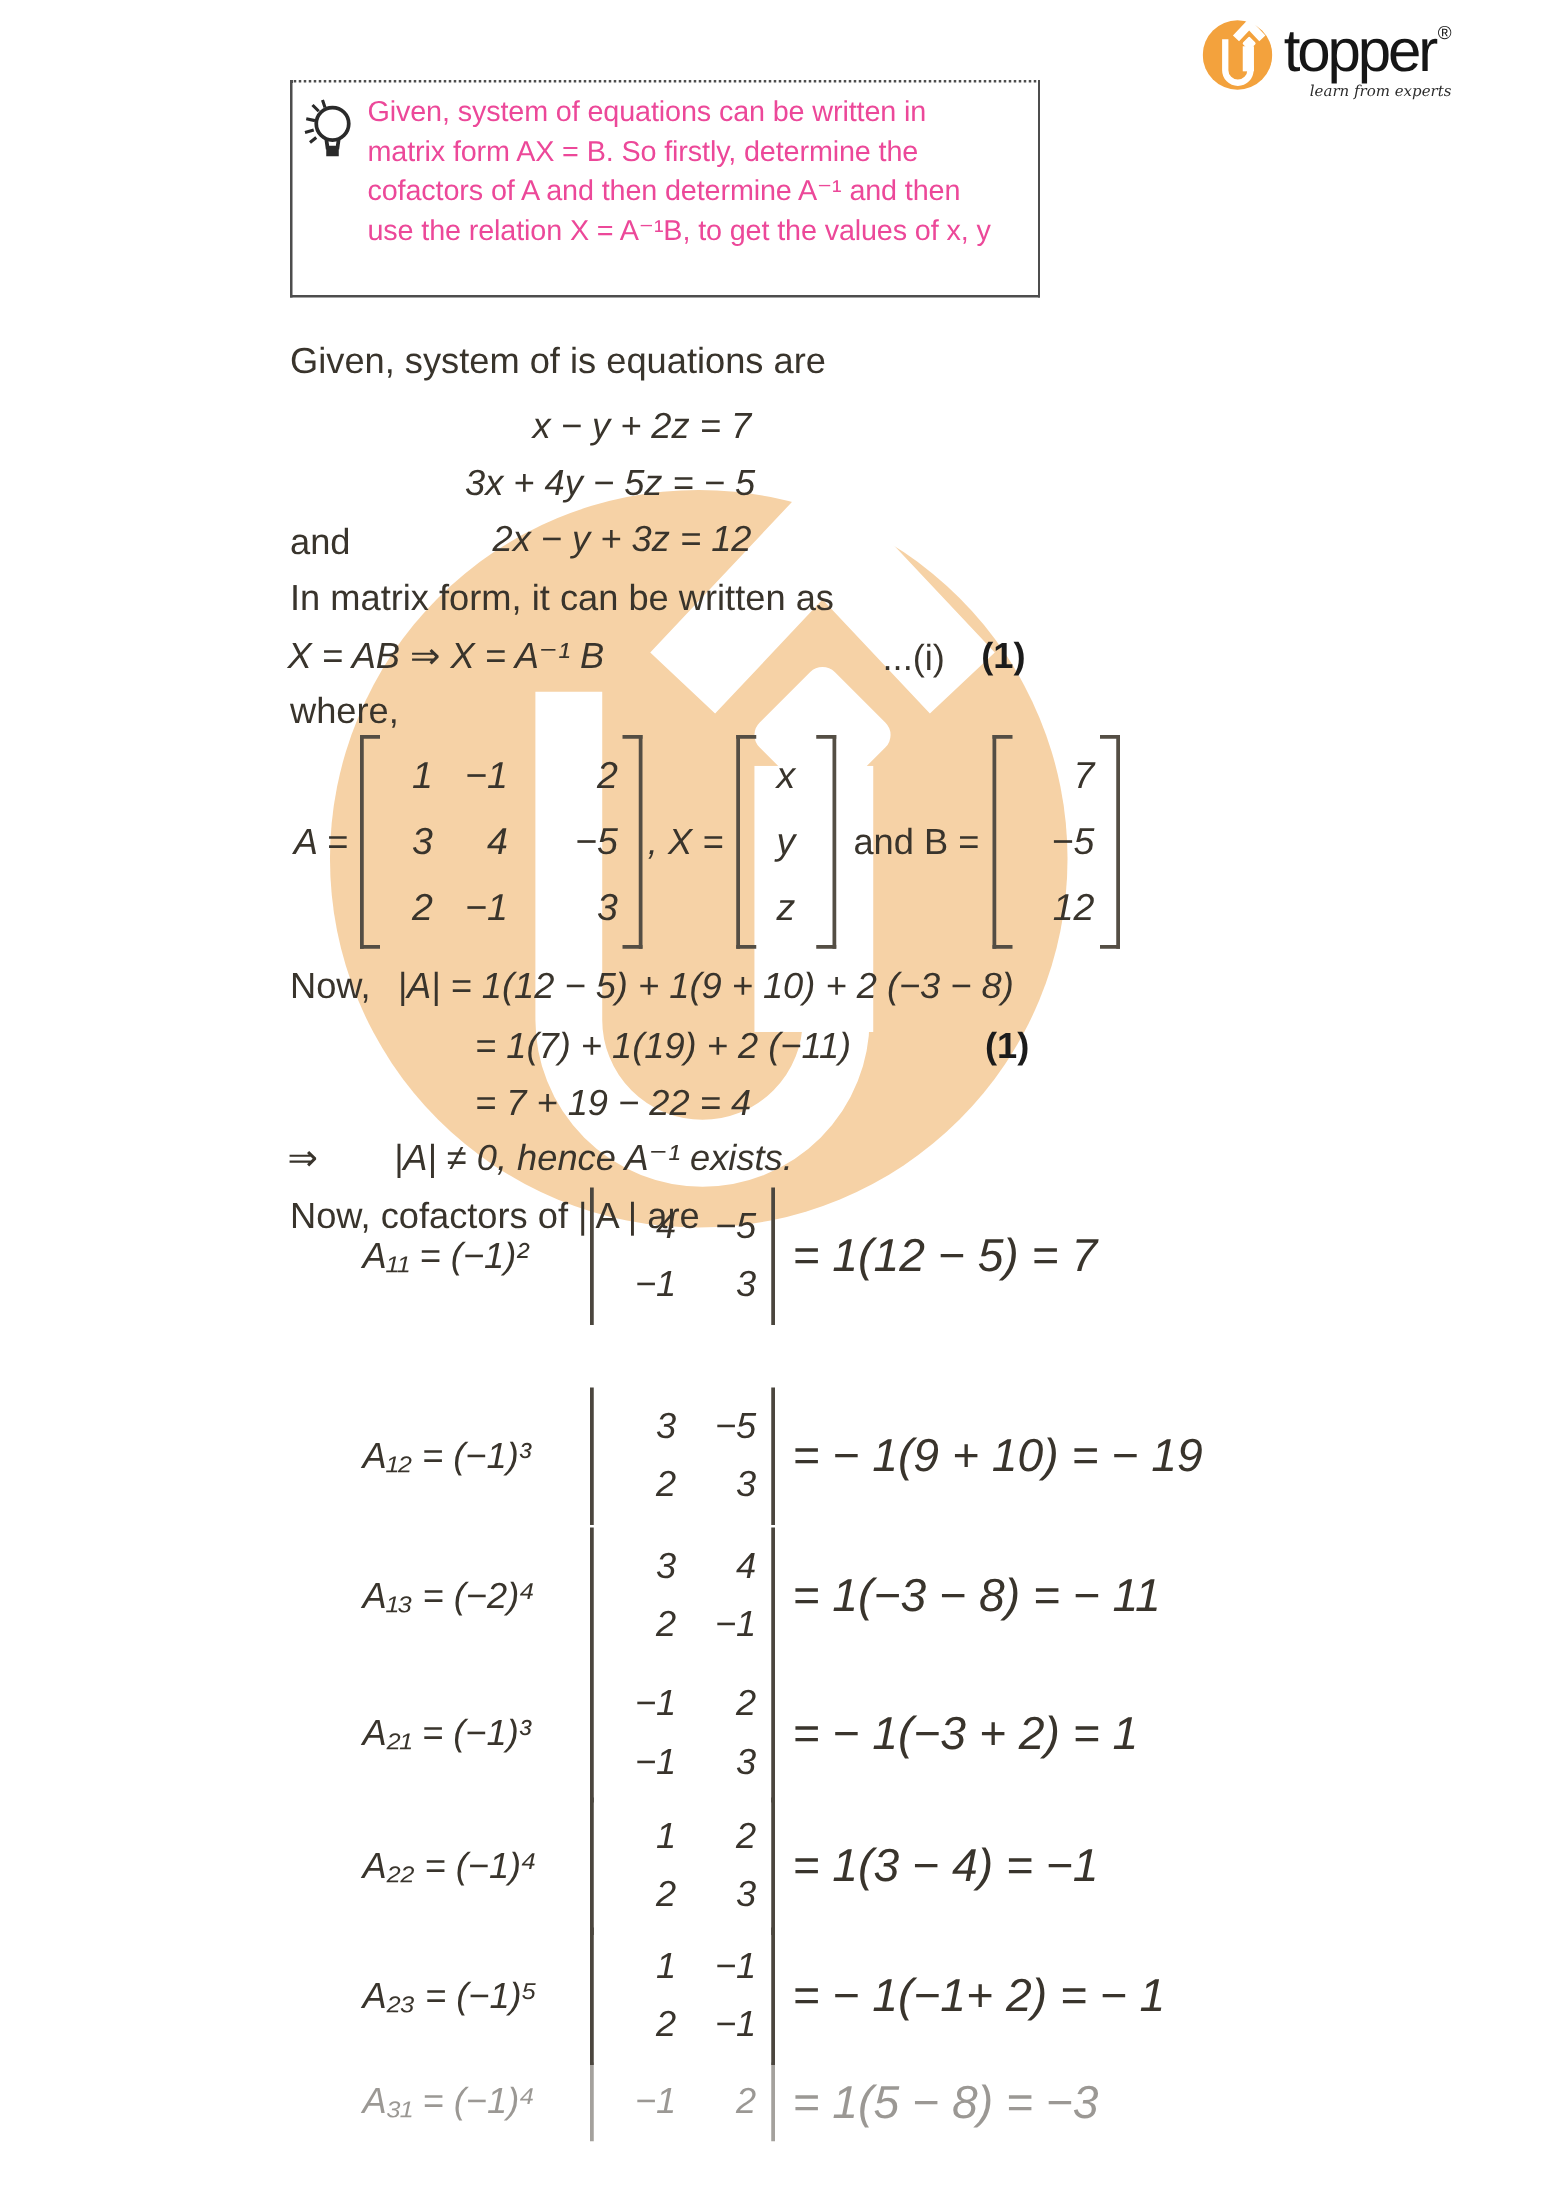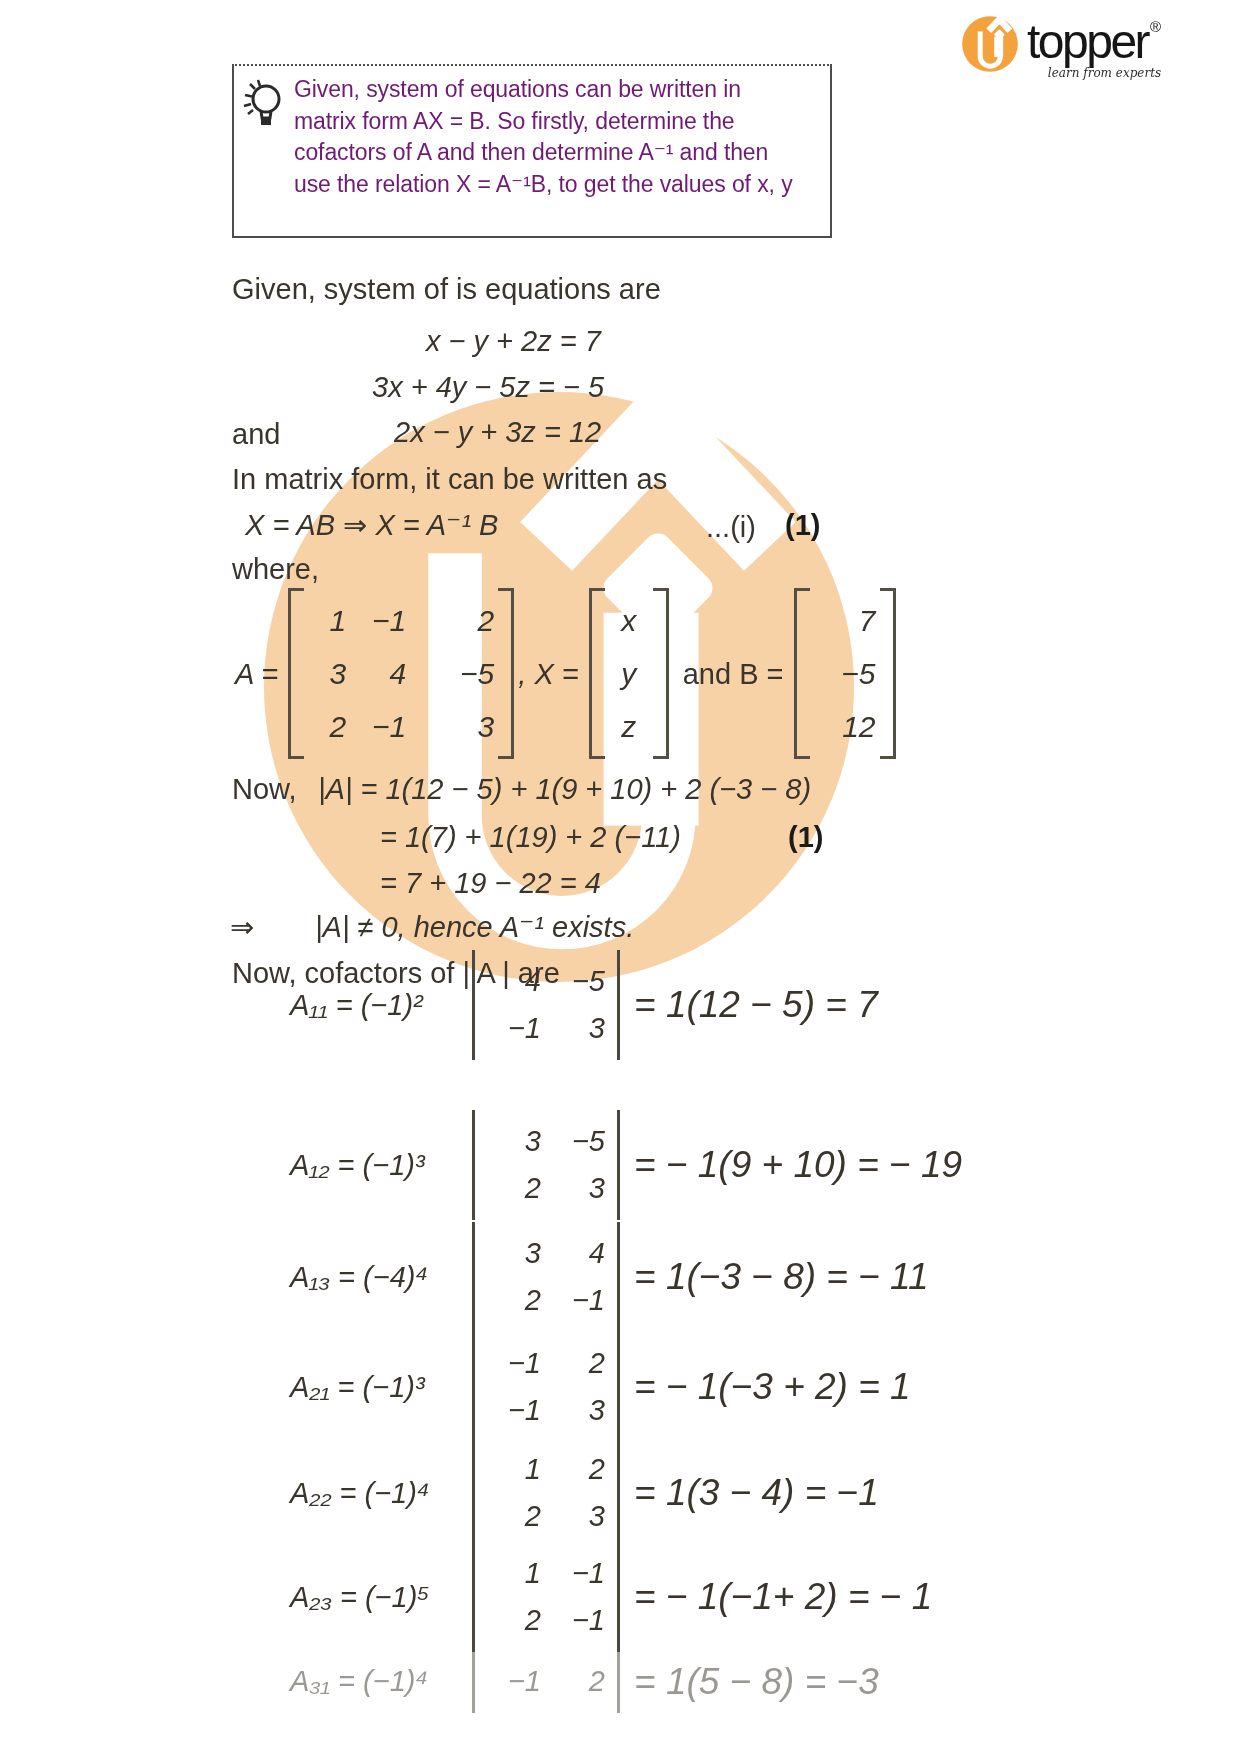--- a/index.html
+++ b/index.html
@@ -23,21 +23,21 @@
   .reg { font-size:15px; color:#161616; margin-top:2px; margin-left:2px; }
   .tagline { font-family:"DejaVu Serif","Liberation Serif",serif; font-style:italic;
              font-size:12px; color:#2b2b2b; margin-top:-2px; }
   
   .hint-box {
     position:absolute; left:232px; top:64px; width:600px; min-height:174px;
     border:2px solid #4d4d4d; border-top-style:dotted; box-sizing:border-box;
     padding:8px 8px 6px 8px; display:flex; gap:8px; background:transparent;
   }
   .hint-icon-col { width:44px; flex:0 0 44px; padding-top:4px; }
-  .hint-lines { font-size:23px; line-height:31.5px; font-weight:500; color:#701a75; letter-spacing:-0.1px; }
+  .hint-lines { font-size:23px; line-height:31.5px; font-weight:500; color:#ec4899; letter-spacing:-0.1px; }
   .hint-lines > div { white-space:nowrap; }
   
   .mrow { display:flex; align-items:center; }
   .mx { display:inline-flex; align-items:stretch; }
   .bkt-l { width:13px; border:3px solid #544e44; border-right:none; }
   .bkt-r { width:13px; border:3px solid #544e44; border-left:none; }
   .mx .cells { display:grid; align-content:center; padding:6px 4px; }
   .mx .cells span { font-size:30px; line-height:53px; text-align:right; font-style:italic; }
   .mxA .cells { grid-template-columns:38px 60px 88px; }
   .mxX .cells { grid-template-columns:40px; }
@@ -101,21 +101,21 @@
         <div>use the relation X = A⁻¹B, to get the values of x, y</div>
       </div>
     </div>
 
     <div class="row" style="left:232px; top:272px;">Given, system of is equations are</div>
     <div class="row math" style="left:426px; top:324px;">x − y + 2z = 7</div>
     <div class="row math" style="left:372px; top:370px;">3x + 4y − 5z = − 5</div>
     <div class="row" style="left:232px; top:417px;">and</div>
     <div class="row math" style="left:394px; top:415px;">2x − y + 3z = 12</div>
     <div class="row" style="left:232px; top:462px;">In matrix form, it can be written as</div>
-    <div class="row math" style="left:245px; top:508px;text-align:right;">X = AB ⇒ X = A⁻¹ B</div>
+    <div class="row math" style="left:230px; top:508px;text-align:right;">X = AB ⇒ X = A⁻¹ B</div>
     <div class="row" style="left:706px; top:510px;">...(i)</div>
     <div class="row bold-mark" style="left:785px; top:508px;">(1)</div>
     <div class="row" style="left:232px; top:552px;text-align:center;">where,</div>
 
     <div class="row mrow" style="left:235px; top:588px;">
       <span class="mlabel math" style="margin-right:10px;">A =</span>
       <span class="mx mxA">
         <span class="bkt-l"></span>
         <span class="cells">
           <span>1</span>
@@ -181,21 +181,21 @@
         <span>3</span>
         <span>−5</span>
         <span>2</span>
         <span>3</span>
       </span>
         </span>
       <span class="cof-result math">= − 1(9 + 10) = − 19</span>
     </div>
 
     <div class="cof-row" style="top:1222px;">
-      <span class="cof-label math">A₁₃ = (−4)⁴</span>
+      <span class="cof-label math">A₁₃ = (−2)⁴</span>
       <span class="det">
           <span class="dcells">
         <span>3</span>
         <span>4</span>
         <span>2</span>
         <span>−1</span>
       </span>
         </span>
       <span class="cof-result math">= 1(−3 − 8) = − 11</span>
     </div>

